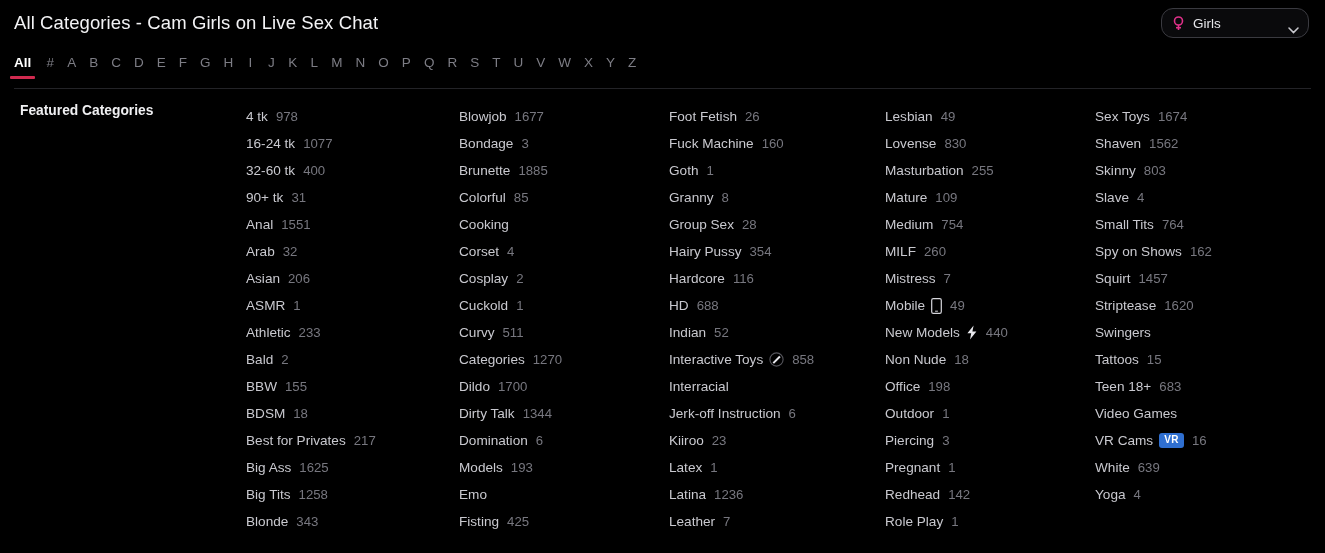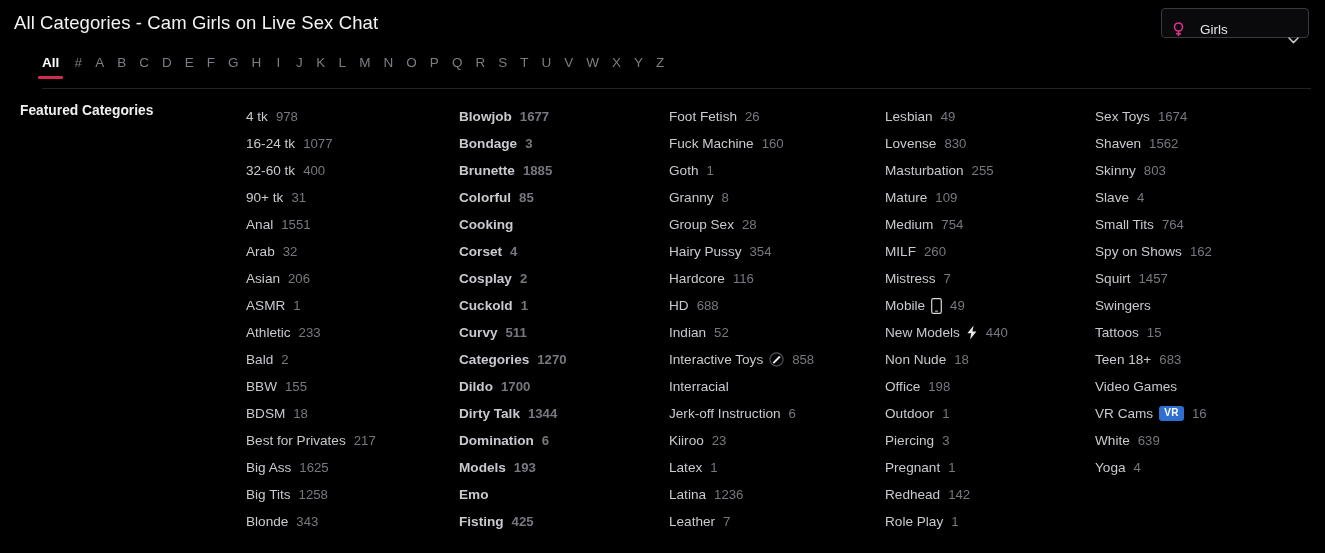--- a/index.html
+++ b/index.html
@@ -21,46 +21,45 @@
     padding: 0 16px 0 14px;
   }
   .page-title {
     color: #f3f3f5;
     font-size: 18.5px;
     letter-spacing: 0.1px;
     white-space: nowrap;
   }
   .gender-select {
     display: flex;
-    align-items: flex-end;
-    gap: 15px;
+    align-items: center;
+    gap: 8px;
     width: 148px;
     height: 30px;
     padding: 0 9px 0 10px;
     border: 1px solid #3a3a40;
-    border-radius: 4px;
+    border-radius: 12px;
     background: #0a0a0c;
   }
   .venus-icon { width: 13px; height: 15px; flex: 0 0 auto; }
   .gender-label {
     color: #e6e6ea;
     font-size: 13.5px;
     flex: 1 1 auto;
     white-space: nowrap;
   }
   .chev { width: 11px; height: 7px; flex: 0 0 auto; }
 
   
   .alpha-bar {
     position: relative;
     height: 43px;
     padding: 0 14px;
     display: flex;
     align-items: center;
-    margin-left: 28px;
   }
   .alpha-bar::after {
     content: "";
     position: absolute;
     left: 14px; right: 14px; bottom: 0;
     height: 1px;
     background: #232327;
   }
   .alpha-item {
     position: relative;
@@ -102,21 +101,21 @@
   }
   .cat-columns {
     flex: 1 1 auto;
     display: flex;
   }
   .cat-col {
     flex: 1 1 0;
     min-width: 0;
   }
   .cat-col:nth-child(1) { flex: 0 0 213px; }
-  .cat-col:nth-child(2) { flex: 0 0 210px; font-weight: bold; }
+  .cat-col:nth-child(2) { flex: 0 0 210px; }
   .cat-col:nth-child(3) { flex: 0 0 216px; }
   .cat-col:nth-child(4) { flex: 0 0 210px; }
   .cat-col:nth-child(5) { flex: 0 0 220px; }
 
   .cat-item {
     display: flex;
     align-items: center;
     height: 27px;
     white-space: nowrap;
   }
@@ -511,20 +510,24 @@
           </div>
           <div class="cat-item">
             <span class="cat-name">Spy on Shows</span>
             <span class="cat-count">162</span>
           </div>
           <div class="cat-item">
             <span class="cat-name">Squirt</span>
             <span class="cat-count">1457</span>
           </div>
           <div class="cat-item">
+            <span class="cat-name">Striptease</span>
+            <span class="cat-count">1620</span>
+          </div>
+          <div class="cat-item">
             <span class="cat-name">Swingers</span>
           </div>
           <div class="cat-item">
             <span class="cat-name">Tattoos</span>
             <span class="cat-count">15</span>
           </div>
           <div class="cat-item">
             <span class="cat-name">Teen 18+</span>
             <span class="cat-count">683</span>
           </div>

